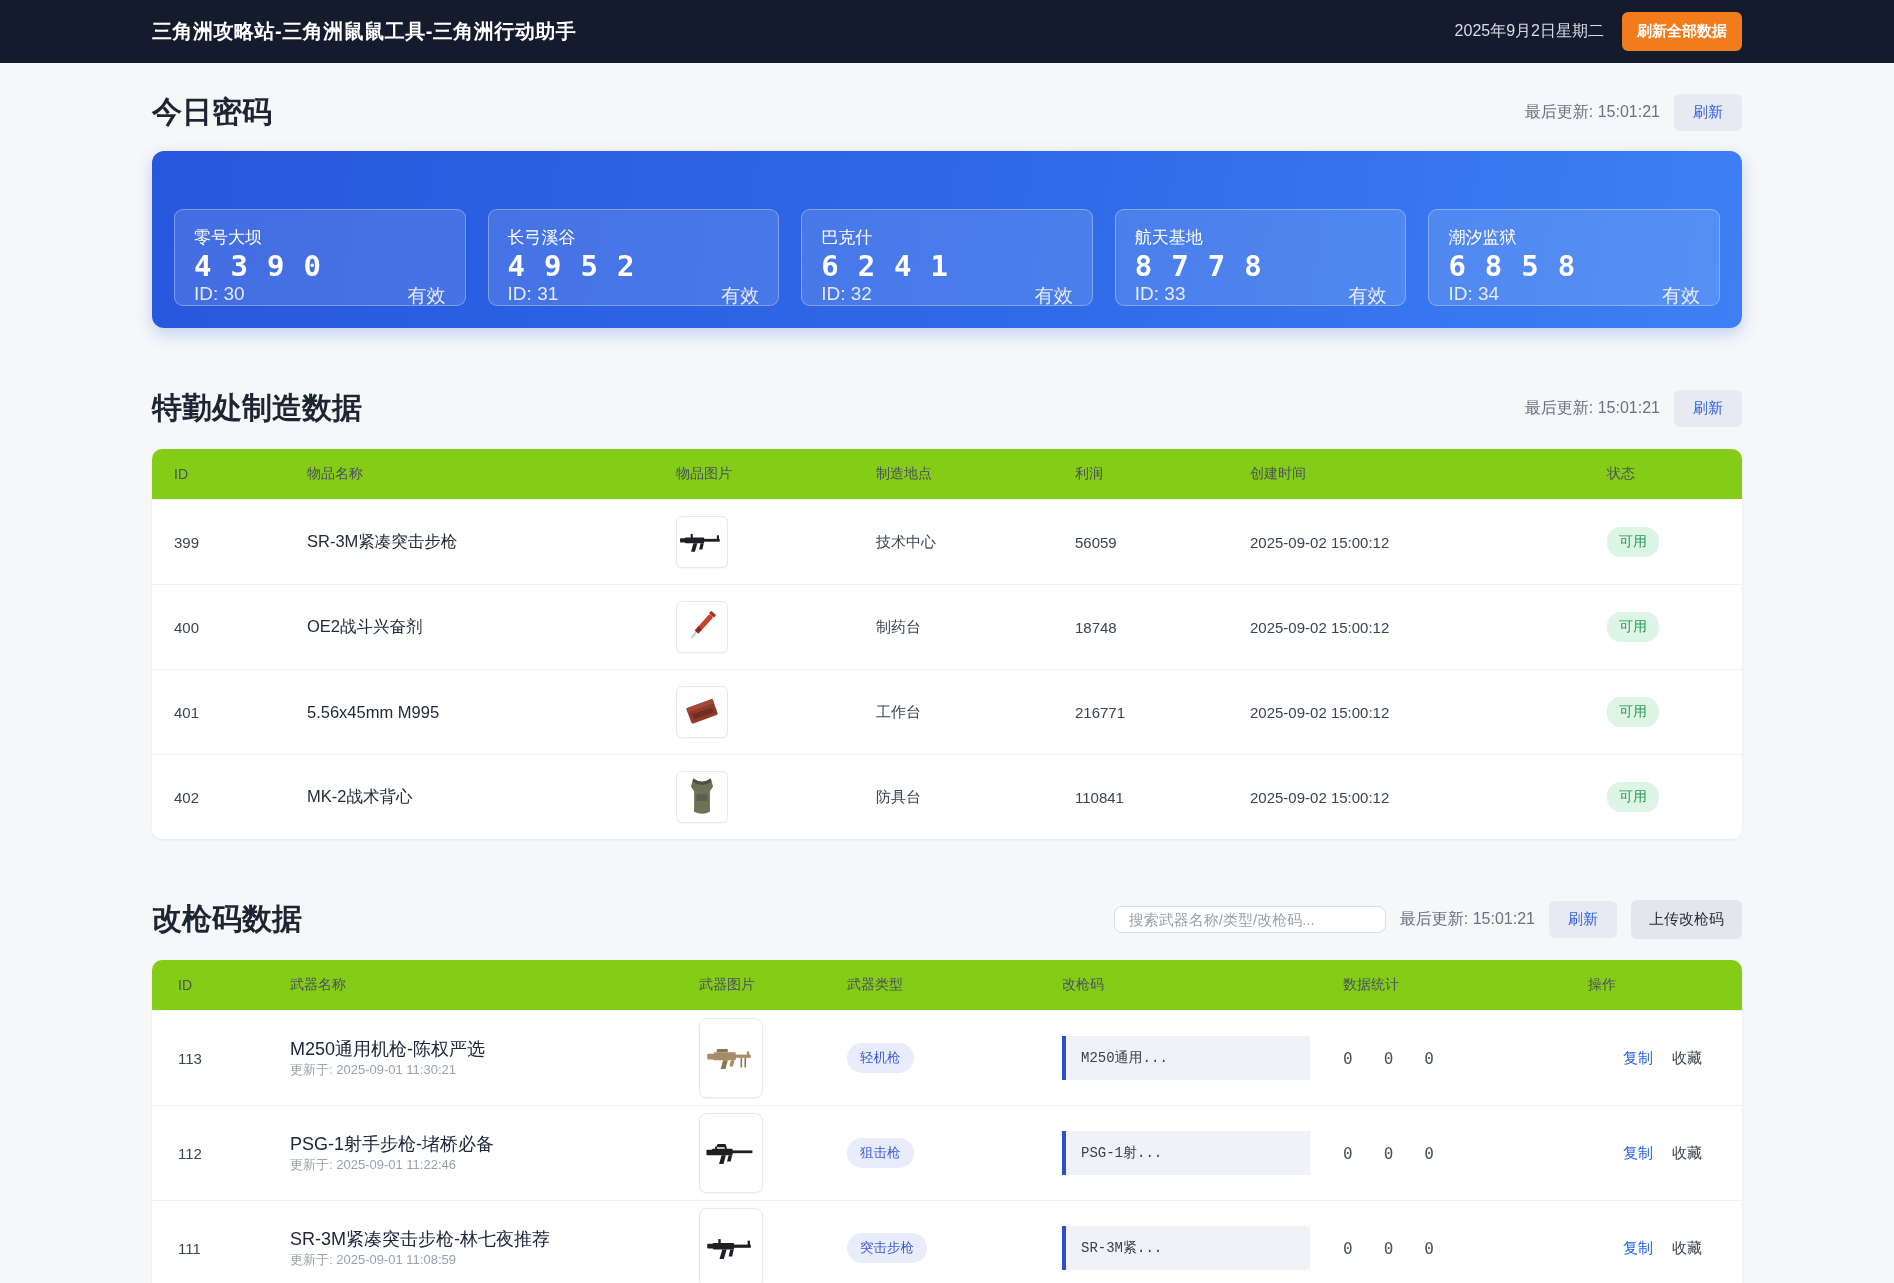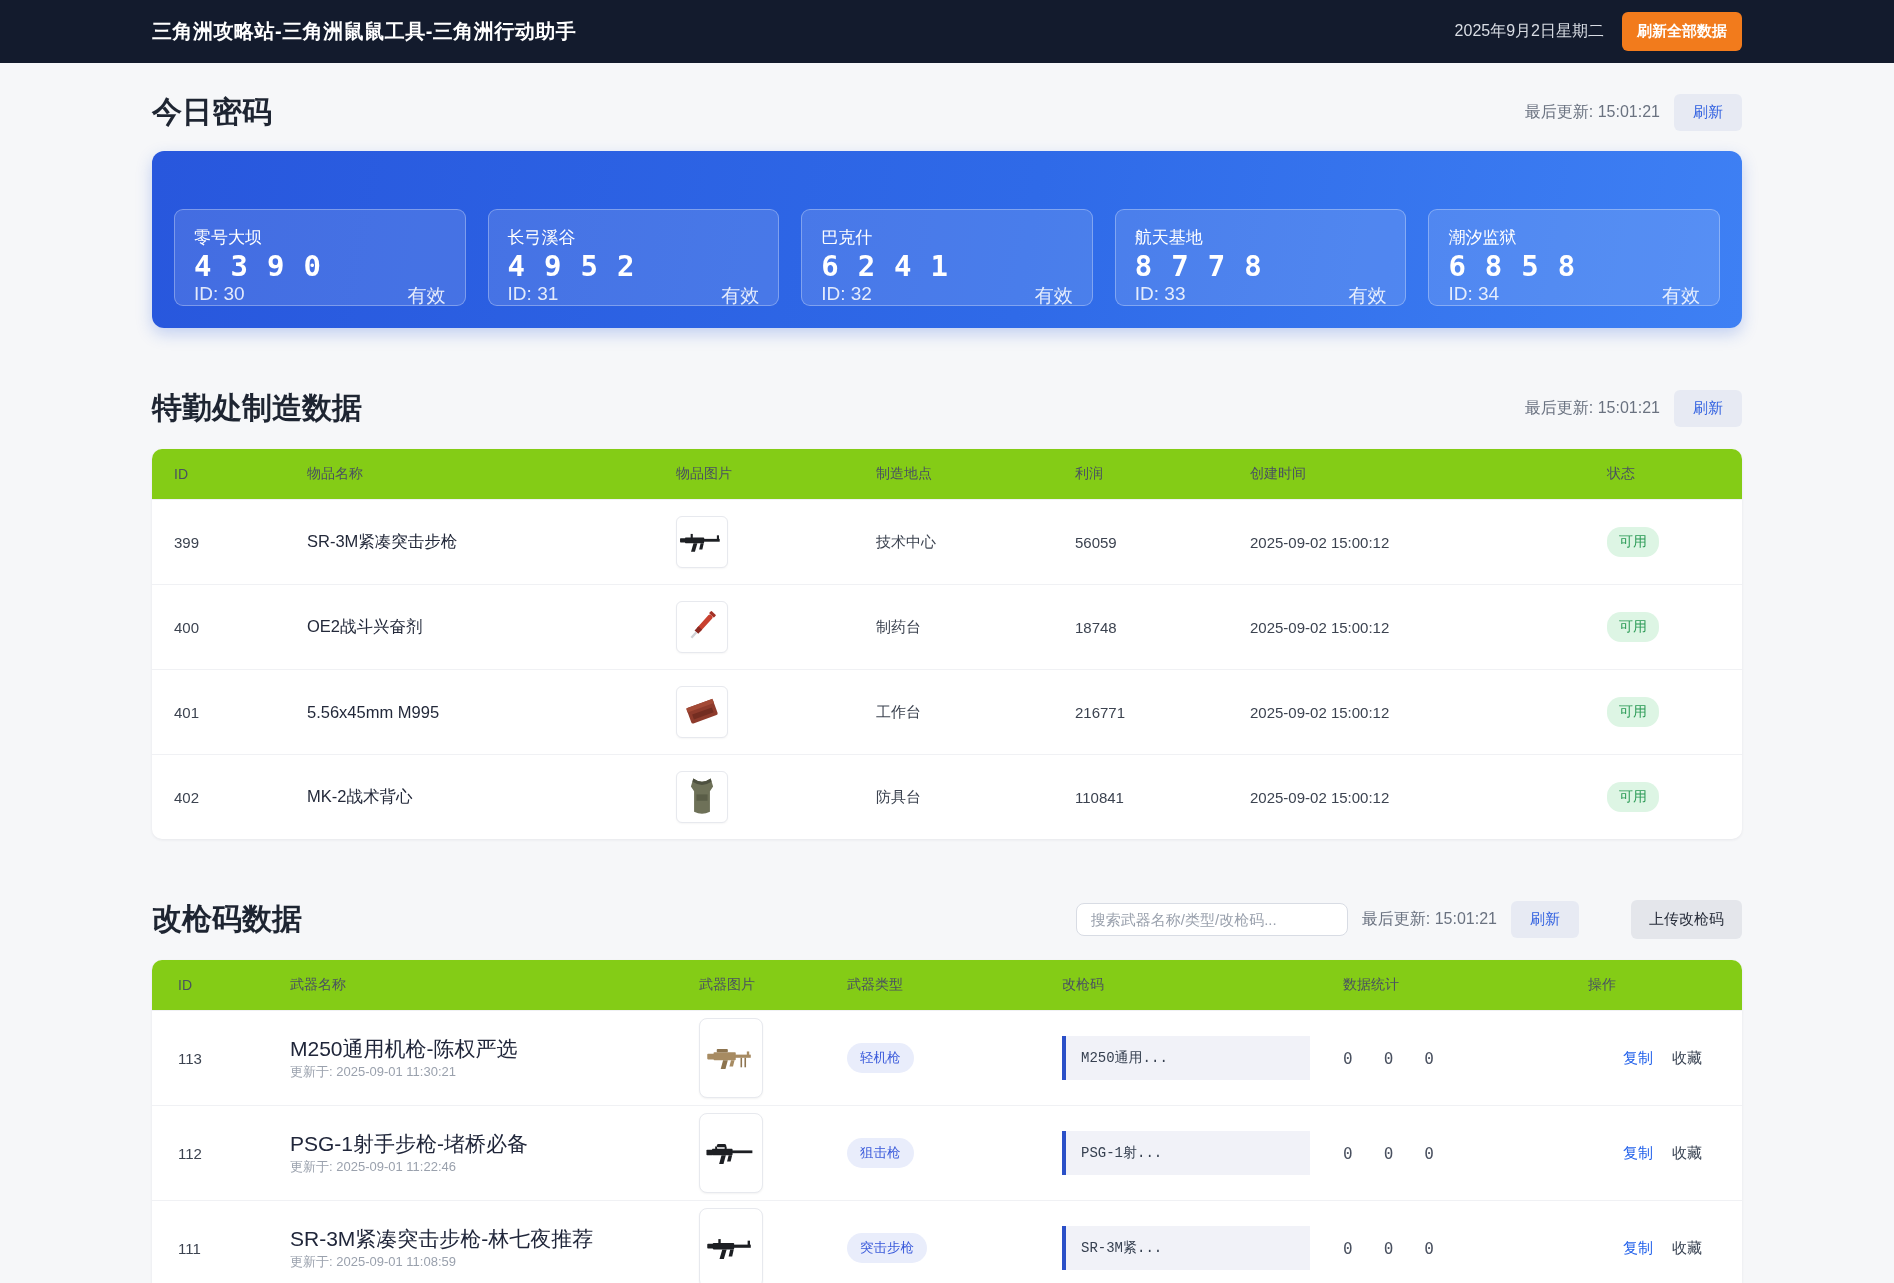--- a/index.html
+++ b/index.html
@@ -25,24 +25,24 @@
   .section-head { display:flex; align-items:center; justify-content:space-between; }
   .section-title { font-size:30px; font-weight:700; color:#1e2532; }
   .head-right { display:flex; align-items:center; gap:14px; }
   .last-update { color:#6a7280; font-size:16px; }
   .btn-refresh {
     background:#e7eaf3; color:#2f5fe0; font-size:15px; border:none;
     border-radius:6px; padding:9px 19px; cursor:pointer;
   }
   .btn-upload {
     background:#e4e6eb; color:#252b38; font-size:15px; border:none;
-    border-radius:6px; padding:10px 18px; cursor:pointer;margin-left:38px;
+    border-radius:6px; padding:10px 18px; cursor:pointer;
   }
   .search-input {
-    width:272px; height:33px; background:#ffffff; border:1px solid #d8dce4;
+    width:272px; height:27px; background:#ffffff; border:1px solid #d8dce4;
     border-radius:8px; font-size:15px; color:#3c4350; padding:0 14px; outline:none;
     font-family:"Liberation Sans","DejaVu Sans",sans-serif;
   }
   .search-input::placeholder { color:#9aa1ad; }
 
   
   .pw-head { margin-top:28px; height:42px; }
   .pw-panel {
     margin-top:18px; height:177px; border-radius:12px;
     background:linear-gradient(100deg,#2857dd 0%, #2f6ae8 55%, #3e80f4 100%);
@@ -90,21 +90,21 @@
     display:inline-block; background:#ddf5e4; color:#2a9a55;
     font-size:14px; padding:6px 12px; border-radius:14px;
   }
   .badge-blue {
     display:inline-block; background:#e9edfb; color:#3b5bdb;
     font-size:13.5px; padding:6px 13px; border-radius:15px;
   }
 
   
   .sec-gap { margin-top:60px; }
-  .w-name { font-size:21px; color:#20263a; }
+  .w-name { font-size:18px; color:#20263a; }
   .w-updated { font-size:13px; color:#9aa1ad; }
   .code-box {
     width:248px; background:#f1f2f8; border-left:4px solid #2b50c8;
     padding:13px 15px; font-family:Liberation Mono, monospace;
     font-size:14px; color:#374151;
   }
   .stats { display:flex; gap:31px; color:#4a5160; font-size:16px; font-family:"DejaVu Sans Mono","Liberation Mono",monospace; }
   .actions { display:flex; gap:19px; justify-content:flex-end; padding-right:14px; font-size:15px;align-items:center; }
   .link-copy { color:#2563eb; cursor:pointer; }
   .link-fav { color:#374151; cursor:pointer; }

